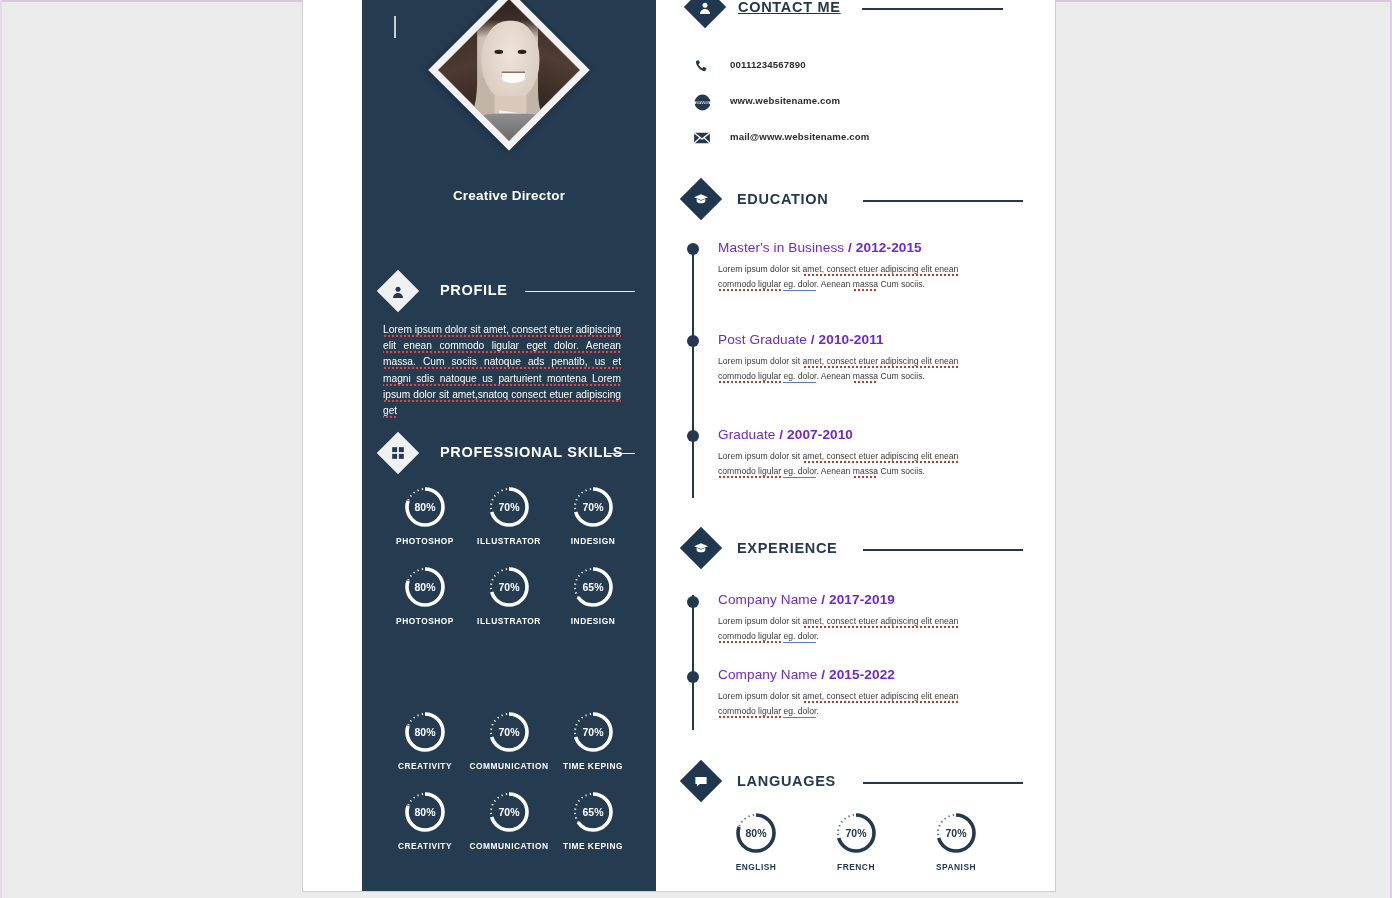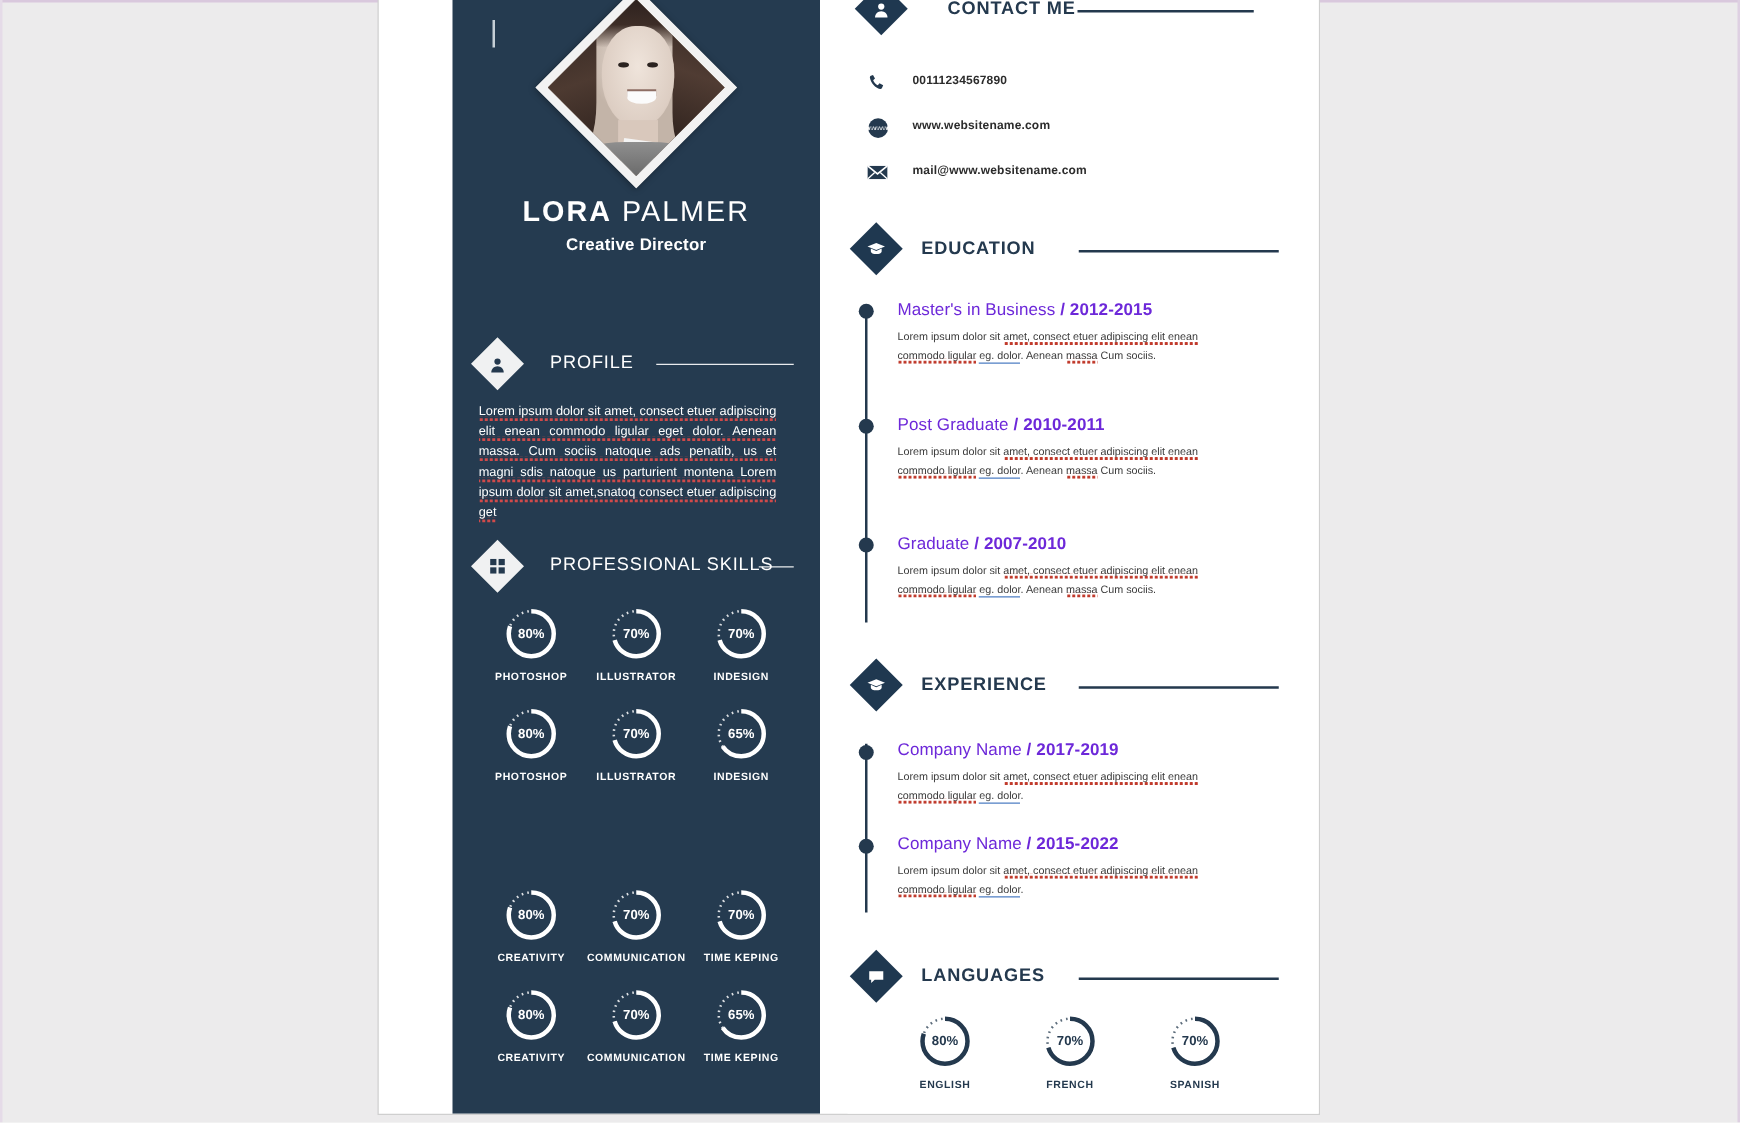--- a/index.html
+++ b/index.html
@@ -95,21 +95,21 @@
   .dia{
     position:absolute;left:0;top:0;width:30px;height:30px;
     transform:rotate(45deg);
     display:flex;align-items:center;justify-content:center;
   }
   .dia.light{background:#f0f1f2;}
   .dia.dark{background:#1f3850;}
   .dia > .gl{transform:rotate(-45deg);display:block;line-height:0;}
   .sec-dark .title{
     position:absolute;left:57px;top:6px;color:#fff;font-size:14.5px;
-    font-weight:400;letter-spacing:.7px;
+    font-weight:700;letter-spacing:.7px;
   }
   .sec-dark .rule{
     position:absolute;right:0;top:15px;height:1px;background:#ffffff;opacity:.9;
   }
 
   .profile-text{
     position:absolute;left:21px;top:322px;width:238px;
     color:#ffffff;font-size:10.2px;line-height:16.2px;text-align:justify;
   }
   .sp-red{
@@ -199,24 +199,20 @@
             <div class="eye l"></div>
             <div class="eye r"></div>
             <div class="smile"></div>
             <div class="neck"></div>
             <div class="collar"></div>
             <div class="shoulder"></div>
           </div>
         </div>
       </div>
 
-      <div class="name">
-        <b>LORA</b>
-        <span>PALMER</span>
-      </div>
       <div class="role">Creative Director</div>
 
       <div class="sec-dark" style="top:276px;">
         <div class="dia light">
           <span class="gl">
             <svg width="15" height="15" viewBox="0 0 24 24">
                 <circle cx="12" cy="8" r="4" fill="#24394e"></circle>
                 <path d="M4 22c0-4.4 3.6-8 8-8s8 3.6 8 8z" fill="#24394e"></path>
               </svg>
           </span>
@@ -376,21 +372,21 @@
 
     <div class="sec-light" style="top:-8px;left:0;">
       <div class="dia dark" style="left:12px;top:0;">
         <span class="gl">
           <svg width="15" height="15" viewBox="0 0 24 24">
               <circle cx="12" cy="8" r="4" fill="#ffffff"></circle>
               <path d="M4 22c0-4.4 3.6-8 8-8s8 3.6 8 8z" fill="#ffffff"></path>
             </svg>
         </span>
       </div>
-      <div class="title" style="left:80px;">CONTACT ME</div>
+      <div class="title" style="left:60px;text-decoration:underline;">CONTACT ME</div>
       <div class="rule" style="width:141px;right:-23px;"></div>
     </div>
 
     <div id="contact-rows">
         <div class="contact-row" style="top: 55px; width: 330px;">
           <span class="contact-ico">
             <svg width="16" height="16" viewBox="0 0 24 24">
               <path d="M6.6 2.9 9 7.2l-2.2 2c.9 2.3 3.2 4.9 5.6 6.1l2-2.3 4.4 2.4-1.4 3.3c-.4.9-1.4 1.4-2.4 1.2C9.4 18.6 4.2 13.1 2.9 6.4c-.2-1 .3-2 1.2-2.4z" fill="#24394e"></path>
             </svg>
           </span>

